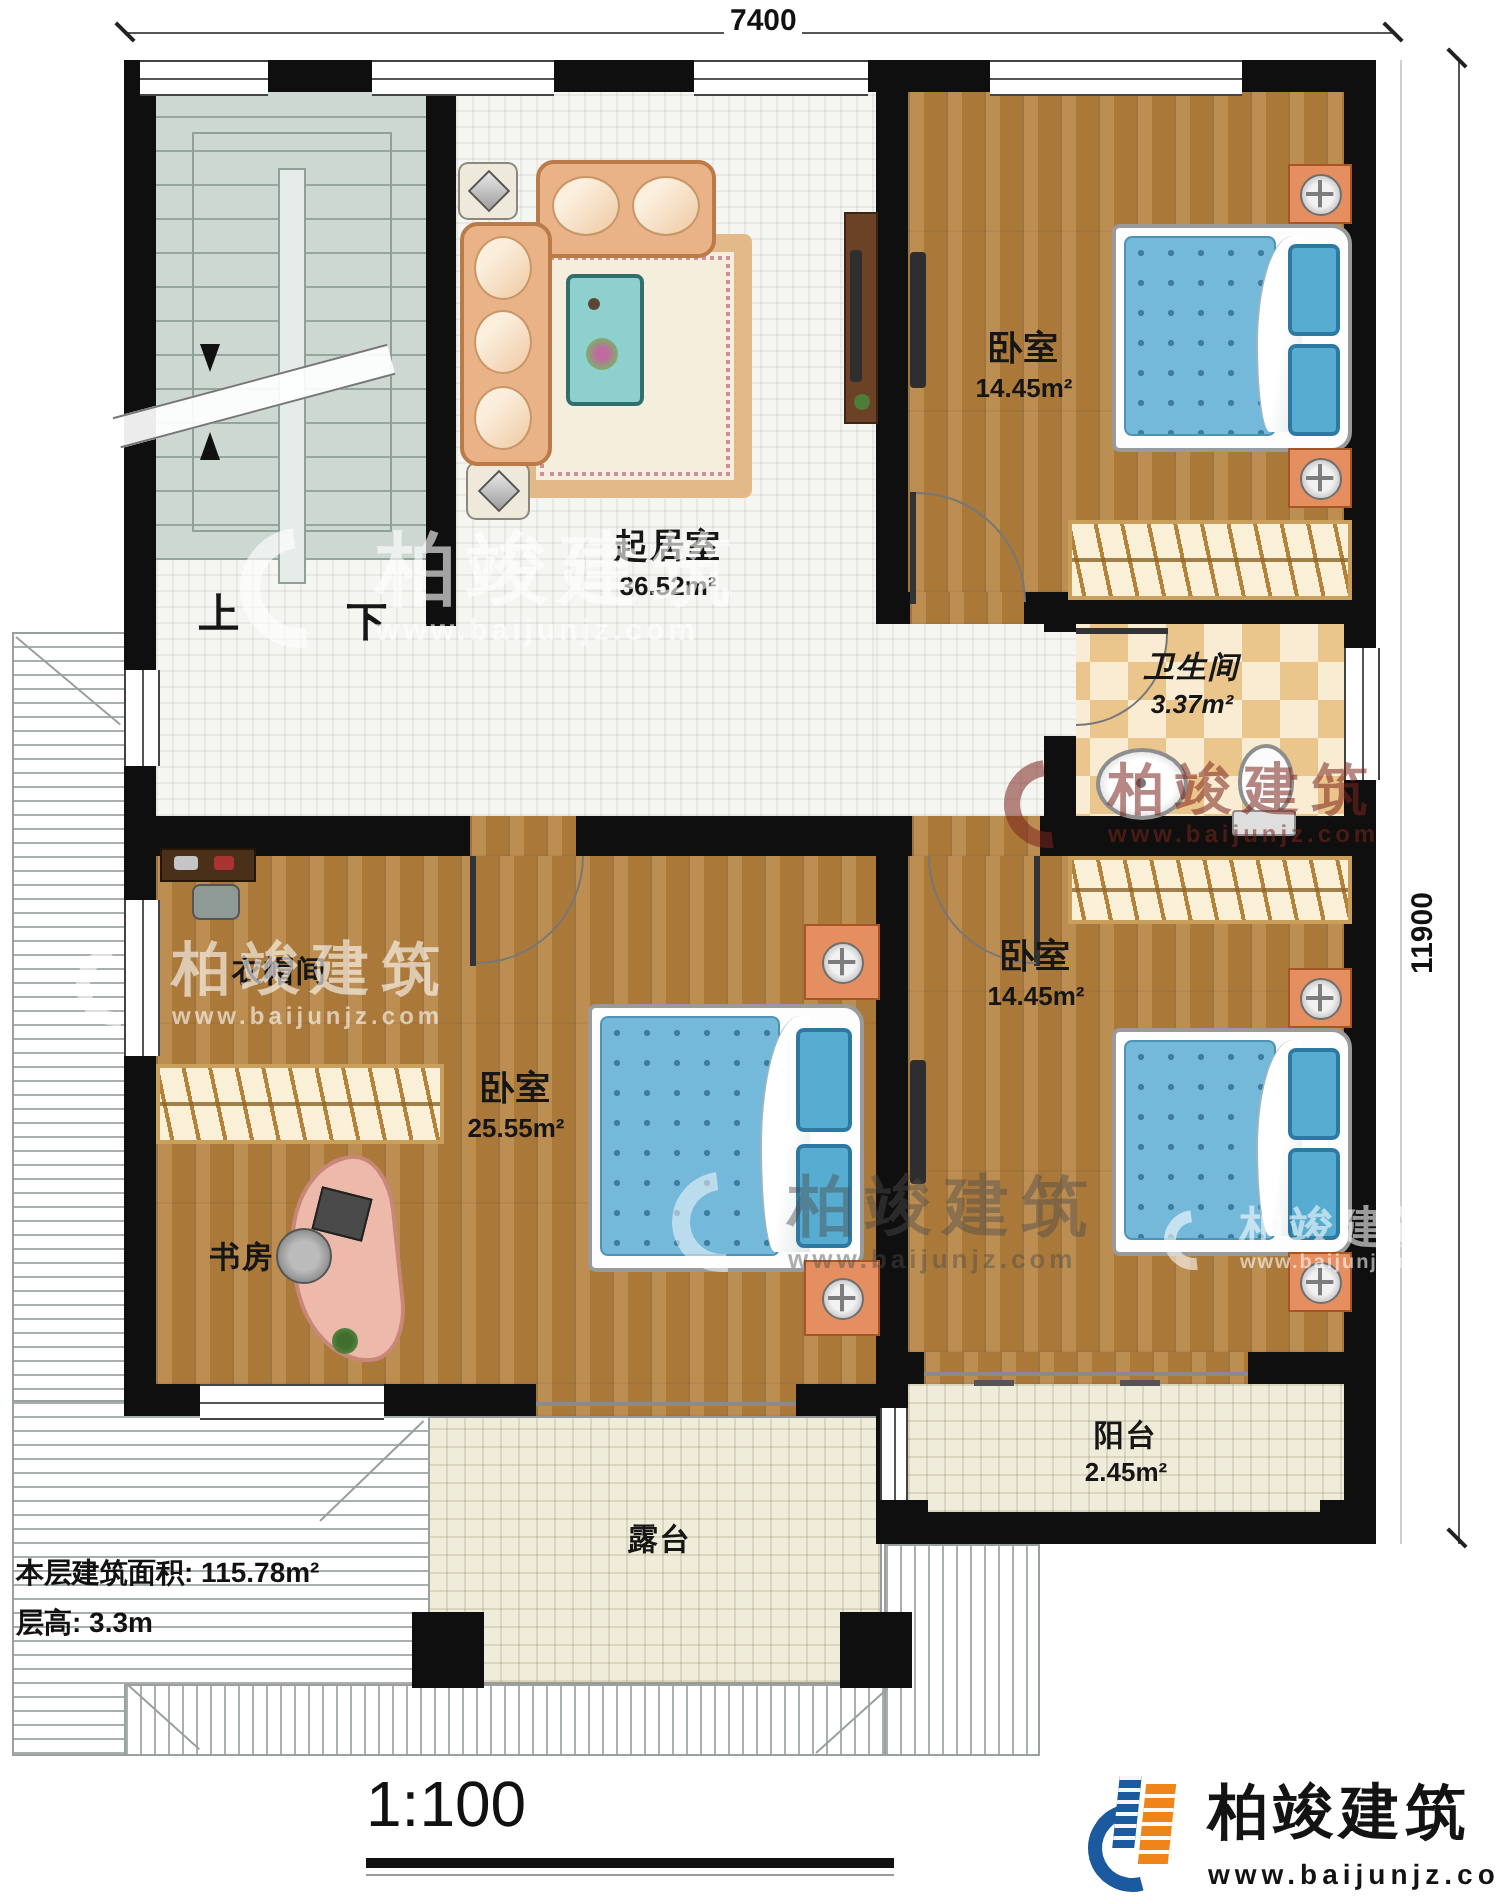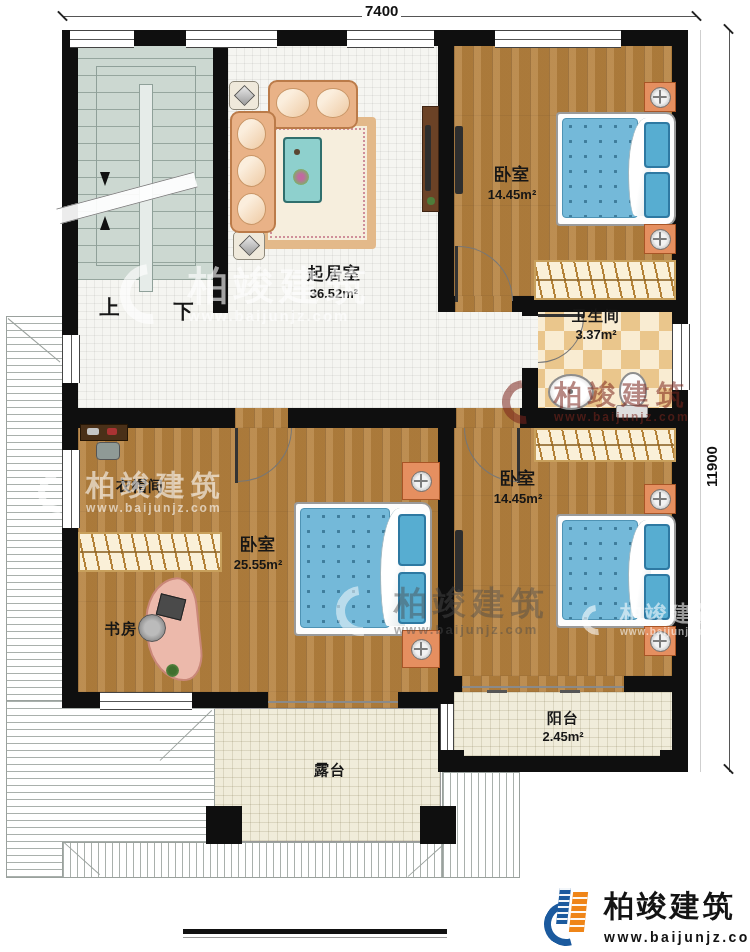--- a/index.html
+++ b/index.html
@@ -244,21 +244,21 @@
     </div>
 
   <div class="rlabel" style="left:334px;top:281px;justify-content:flex-end;">
     <span class="rname">起居室</span>
       <span class="rarea">36.52m²</span>
   </div>
   <div class="rlabel" style="left:512px;top:182px;">
     <span class="rname">卧室</span>
       <span class="rarea">14.45m²</span>
   </div>
-  <div class="rlabel sm" style="left:596px;top:324px;">
+  <div class="rlabel sm" style="left:596px;top:342px;font-style:italic;">
     <span class="rname">卫生间</span>
       <span class="rarea">3.37m²</span>
   </div>
   <div class="rlabel" style="left:518px;top:486px;">
     <span class="rname">卧室</span>
       <span class="rarea">14.45m²</span>
   </div>
   <div class="rlabel" style="left:258px;top:552px;">
     <span class="rname">卧室</span>
       <span class="rarea">25.55m²</span>
@@ -316,23 +316,26 @@
   <div class="dimline" style="left:62px;top:16px;width:634px;height:1px;"></div>
   <div class="tick" style="left:56px;top:15px;"></div>
   <div class="tick" style="left:690px;top:15px;"></div>
   <div class="dimtext" style="left:362px;top:2px;">7400</div>
   <div class="dimline" style="left:729px;top:30px;width:1px;height:742px;"></div>
   <div class="tick" style="left:722px;top:28px;"></div>
   <div class="tick" style="left:722px;top:768px;"></div>
   <div class="dimtext" style="left:688px;top:458px;transform:rotate(-90deg);transform-origin:center;background:transparent;">11900</div>
 
   <div class="abs" style="left:8px;top:774px;color:#111;font-weight:700;font-size:14px;line-height:1.8;z-index:50;">
+    <div>本层建筑面积: 115.78m²</div>
+    <div>层高: 3.3m</div>
   </div>
 
   <div class="abs" style="left:183px;top:884px;display:flex;align-items:baseline;gap:14px;color:#111;z-index:50;">
+    <span style="font-size:32px;font-weight:400;">1:100</span>
   </div>
   <div class="abs" style="left:183px;top:929px;width:264px;height:5px;background:#111;z-index:50;"></div>
   <div class="abs" style="left:183px;top:937px;width:264px;height:1px;background:#9a9a9a;z-index:50;"></div>
 
   <div class="abs" style="left:544px;top:886px;display:flex;align-items:flex-start;gap:8px;z-index:50;">
     <div class="abs" style="position:relative;width:52px;height:54px;">
       <span class="abs" style="left:0px;top:16px;width:30px;height:30px;border-radius:50%;border:7px solid #1b5a9e;border-top-color:transparent;border-right-color:transparent;transform:rotate(30deg);"></span>
       <span class="abs" style="left:14px;top:2px;width:11px;height:36px;background:#1b5a9e;transform:skewX(-6deg);background-image:repeating-linear-gradient(0deg,transparent 0 4px,rgba(255,255,255,.95) 4px 6px);"></span>
       <span class="abs" style="left:27px;top:6px;width:15px;height:40px;background:#ef8518;transform:skewX(-6deg);background-image:repeating-linear-gradient(0deg,transparent 0 5px,rgba(255,255,255,.95) 5px 7px);"></span>
     </div>

